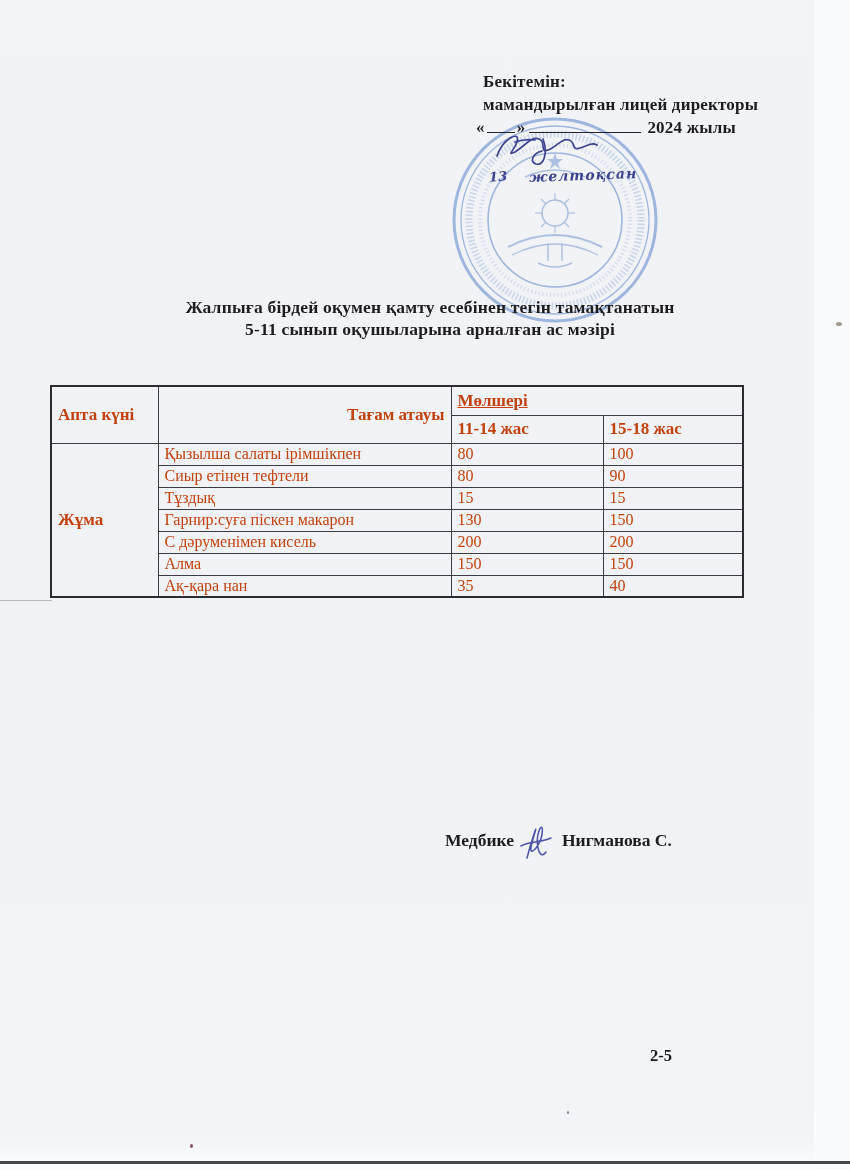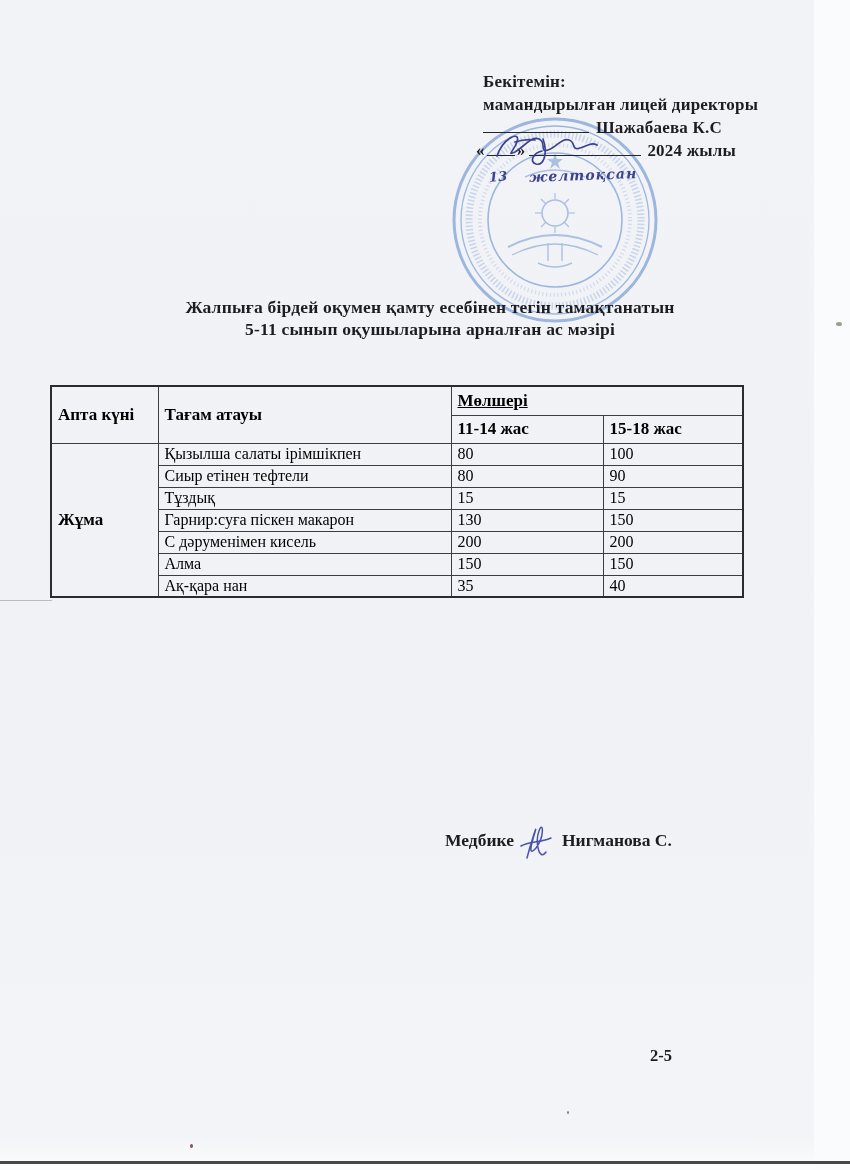--- a/index.html
+++ b/index.html
@@ -64,21 +64,21 @@
   .doc-title {
     position:absolute; left:0; top:296px; width:850px;
     text-align:center; font-weight:bold; font-size:17.5px; line-height:22px;
     padding-left:10px; letter-spacing:.2px;
   }
 
   
   .menu-table-wrap { position:absolute; left:50px; top:385px; }
   table.menu {
     border-collapse:collapse; table-layout:fixed; width:692px;
-    font-size:16px; color:#000000;
+    font-size:16px; color:#c2410c;
   }
   table.menu td, table.menu th {
     border:1px solid #3c3c42; padding:0 6px;
     text-align:left; vertical-align:middle;
     overflow:hidden; white-space:nowrap;
   }
   table.menu { border:2px solid #2b2b30; }
   th.h { font-size:17px; font-weight:bold; }
   .hdr-row1 td, .hdr-row1 th { height:29px; }
   .hdr-row2 td, .hdr-row2 th { height:28px; border-bottom-width:2px; }
@@ -139,23 +139,20 @@
     <path d="M75,62 Q105,48 135,62" stroke-width="1.6"></path>
     <path d="M98,128 L98,146 M112,128 L112,146" stroke-width="1.4"></path>
     <path d="M88,148 Q105,156 122,148" stroke-width="1.6"></path>
   </g>
   <polygon points="105,38 107,44 113,44 108,48 110,54 105,50 100,54 102,48 97,44 103,44" fill="#7d9fd4" opacity="0.6"></polygon>
 </svg>
 
 <div class="approval">
   <div class="line">Бекітемін:</div>
   <div class="line">мамандырылған лицей директоры</div>
-  <div class="line sig-line">
-    <span class="under u-sig"></span><span>Шажабаева К.С</span>
-  </div>
   <div class="line date-line">
     <span>«</span><span class="under u-day"></span><span>»</span><span class="under u-month"></span><span>2024 жылы</span>
   </div>
 
   <svg class="sig-svg" width="120" height="46">
     <g stroke="#3b4290" stroke-width="1.7" fill="none" stroke-linecap="round">
       <path d="M6,30 C12,12 30,4 26,16 C23,25 15,30 24,26 C34,20 40,10 48,13 C56,16 48,27 57,24 C66,21 70,12 78,14 C85,16 80,25 89,22 C96,20 100,16 106,19"></path>
       <path d="M52,13 C57,27 53,40 45,38 C38,36 42,27 51,25"></path>
       <path d="M24,16 C30,14 38,13 44,14"></path>
     </g>
@@ -174,21 +171,21 @@
   <table class="menu">
     <colgroup>
       <col class="col-day">
         <col class="col-dish">
         <col class="col-a1">
         <col class="col-a2">
     </colgroup>
     <tbody>
       <tr class="hdr-row1">
         <th class="h" rowspan="2">Апта күні</th>
-        <th class="h" rowspan="2" style="text-align:left">Тағам атауы</th>
+        <th class="h" rowspan="2" style="text-align:right">Тағам атауы</th>
         <th class="h amount-hdr" colspan="2">Мөлшері</th>
       </tr>
       <tr class="hdr-row2">
         <th class="h">11-14 жас</th>
         <th class="h">15-18 жас</th>
       </tr>
       <tr class="data-row">
         <td class="day-cell" rowspan="7">Жұма</td>
         <td>Қызылша салаты ірімшікпен</td>
         <td>80</td>

